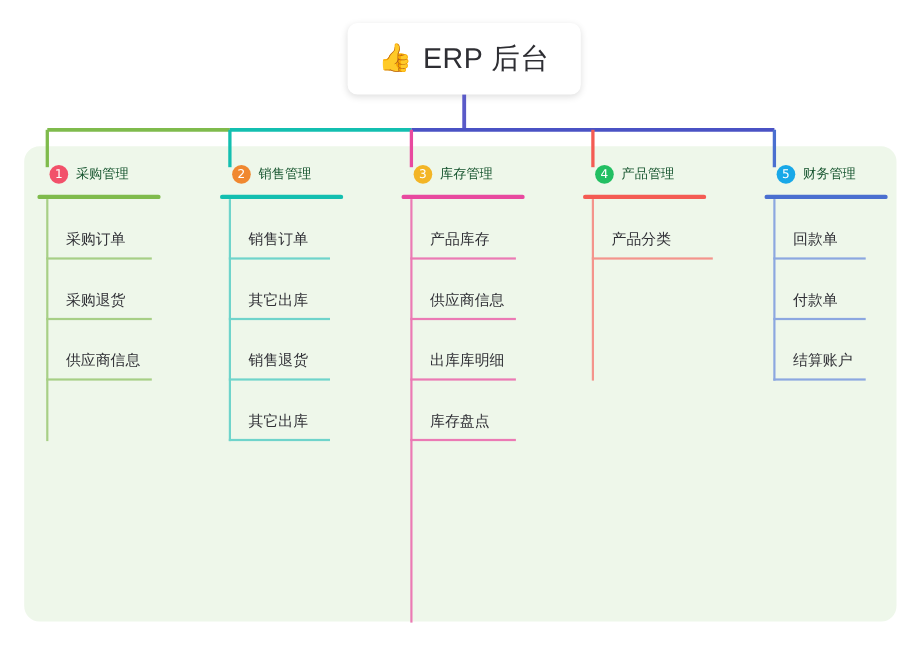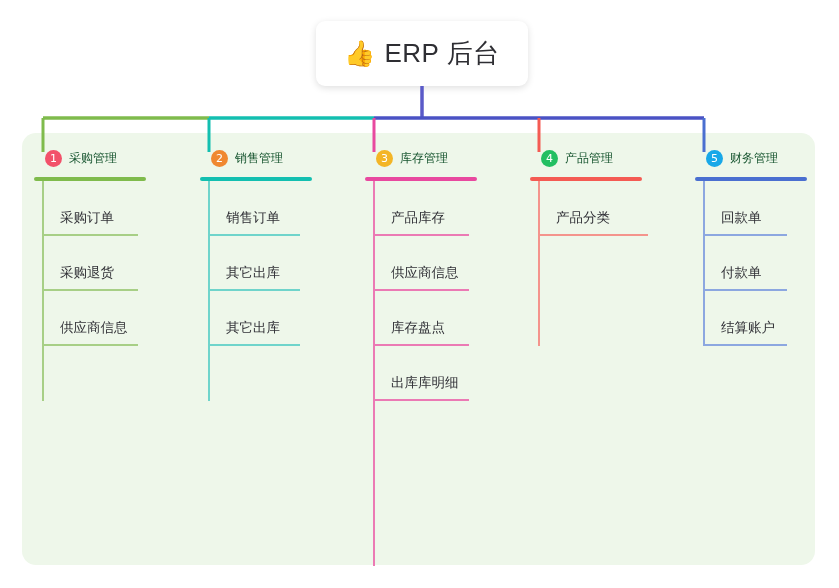--- a/index.html
+++ b/index.html
@@ -170,20 +170,24 @@
           <div class="trunk" style="background: rgb(111, 212, 203); height: 220px;"></div>
           <div class="leaf">
             <span class="leaf-label">销售订单</span>
             <div class="leaf-rule" style="background: rgb(111, 212, 203); width: 92px;"></div>
           </div>
           <div class="leaf">
             <span class="leaf-label">其它出库</span>
             <div class="leaf-rule" style="background: rgb(111, 212, 203); width: 92px;"></div>
           </div>
           <div class="leaf">
+            <span class="leaf-label">销售退货</span>
+            <div class="leaf-rule" style="background: rgb(111, 212, 203); width: 92px;"></div>
+          </div>
+          <div class="leaf">
             <span class="leaf-label">其它出库</span>
             <div class="leaf-rule" style="background: rgb(111, 212, 203); width: 92px;"></div>
           </div>
         </div>
       </div>
       <div class="column" style="left: 365px; width: 150px;">
         <div class="col-head">
           <span class="badge" style="background: rgb(243, 181, 38);">3</span>
           <span class="col-title">库存管理</span>
         </div>
@@ -192,25 +196,25 @@
           <div class="trunk" style="background: rgb(235, 122, 180); height: 385px;"></div>
           <div class="leaf">
             <span class="leaf-label">产品库存</span>
             <div class="leaf-rule" style="background: rgb(235, 122, 180); width: 96px;"></div>
           </div>
           <div class="leaf">
             <span class="leaf-label">供应商信息</span>
             <div class="leaf-rule" style="background: rgb(235, 122, 180); width: 96px;"></div>
           </div>
           <div class="leaf">
+            <span class="leaf-label">出库库明细</span>
+            <div class="leaf-rule" style="background: rgb(235, 122, 180); width: 96px;"></div>
+          </div>
+          <div class="leaf">
             <span class="leaf-label">库存盘点</span>
-            <div class="leaf-rule" style="background: rgb(235, 122, 180); width: 96px;"></div>
-          </div>
-          <div class="leaf">
-            <span class="leaf-label">出库库明细</span>
             <div class="leaf-rule" style="background: rgb(235, 122, 180); width: 96px;"></div>
           </div>
         </div>
       </div>
       <div class="column" style="left: 530px; width: 160px;">
         <div class="col-head">
           <span class="badge" style="background: rgb(34, 191, 98);">4</span>
           <span class="col-title">产品管理</span>
         </div>
         <div class="head-rule" style="background: rgb(244, 91, 83); width: 112px;"></div>

